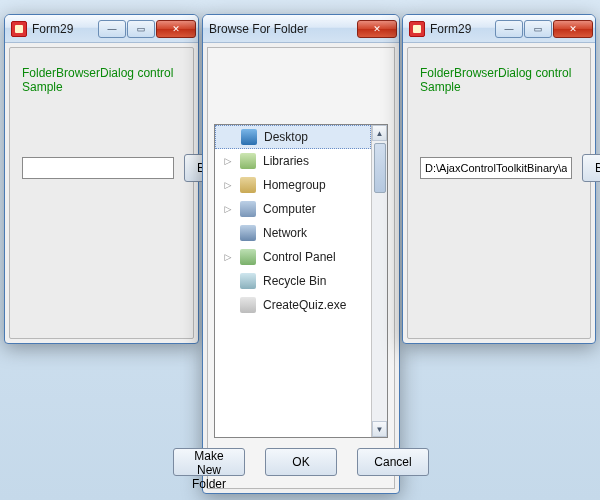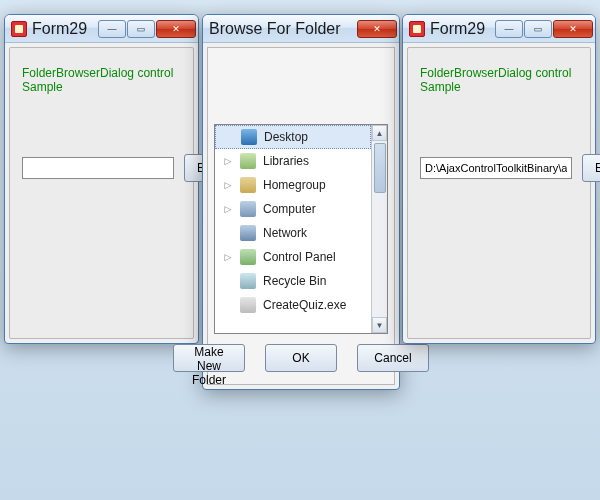--- a/index.html
+++ b/index.html
@@ -36,21 +36,21 @@
     width: 16px; height: 16px;
     background: #d33; border: 1px solid #a11;
     border-radius: 2px;
     margin-right: 5px;
     position: relative;
   }
   .titlebar .appicon::after {
     content: ""; position: absolute; inset: 3px;
     background: #fff6cc; border-radius: 1px;
   }
-  .titlebar .title { flex: 1; color: #1a1a1a; font-size: 16px; }
+  .titlebar .title { flex: 1; color: #1a1a1a; font-size: 12px; }
   .winbtns { display: flex; gap: 0; }
   .winbtn {
     width: 28px; height: 18px;
     border: 1px solid #6a8db5;
     background: linear-gradient(180deg, #edf4fb, #c9ddf1);
     border-radius: 3px;
     display: flex; align-items: center; justify-content: center;
     font-size: 9px; color: #2a3a50;
     margin-left: 1px;
   }
@@ -154,21 +154,21 @@
   </div>
   <div class="client">
     <div class="heading">FolderBrowserDialog  control Sample</div>
     <div class="row">
       <input class="textbox" value="" style="">
       <button class="btn">Browse</button>
     </div>
   </div>
 </div>
 
-<div class="window" style="left:202px; top:14px; width:198px; height:376px;">
+<div class="window" style="left:202px; top:14px; width:198px; height:480px;">
   <div class="titlebar">
     <div class="title">Browse For Folder</div>
     <div class="winbtns">
       <div class="winbtn close">✕</div>
     </div>
   </div>
   <div class="bf-client">
     <div class="treehost">
       <div class="tree" id="tree">
           <div class="node selected">

